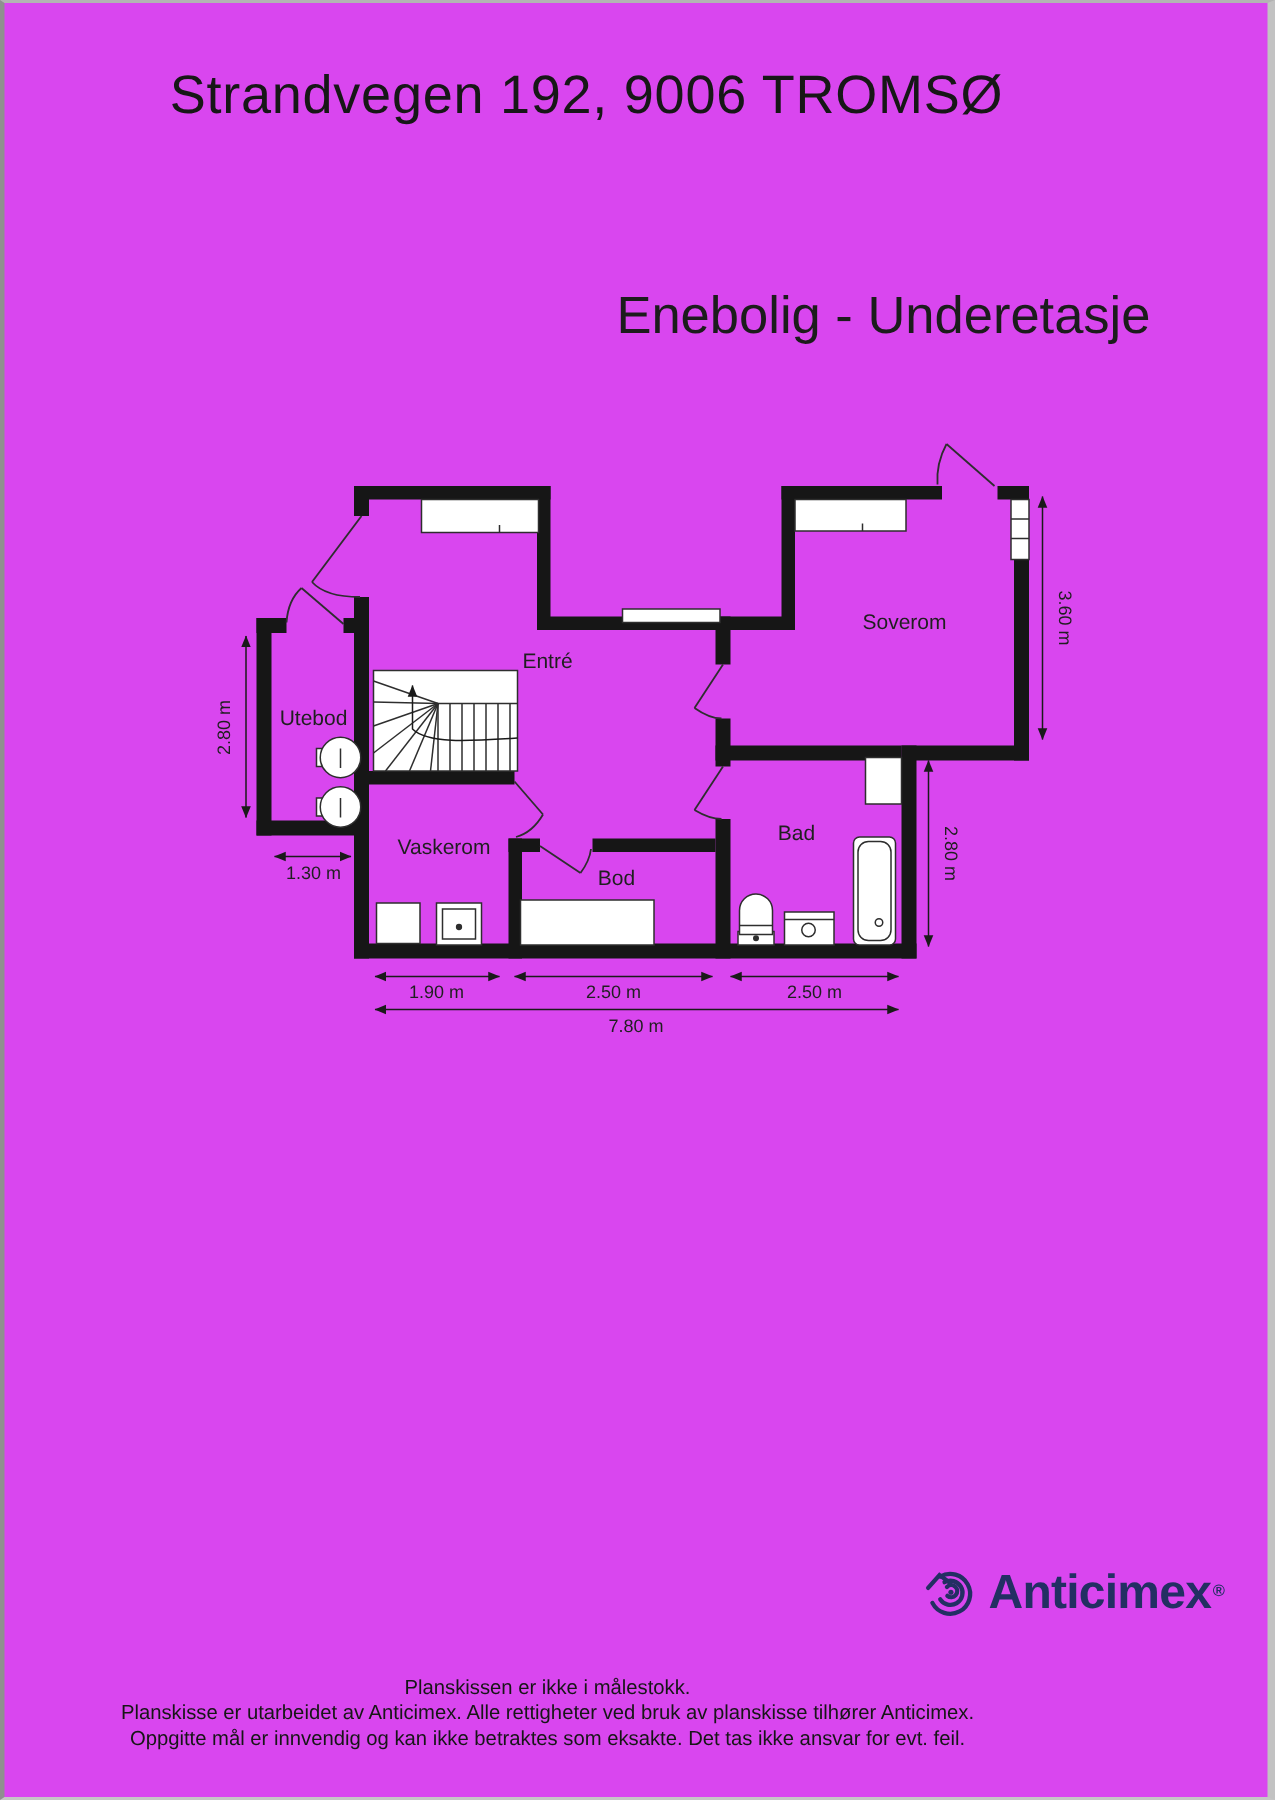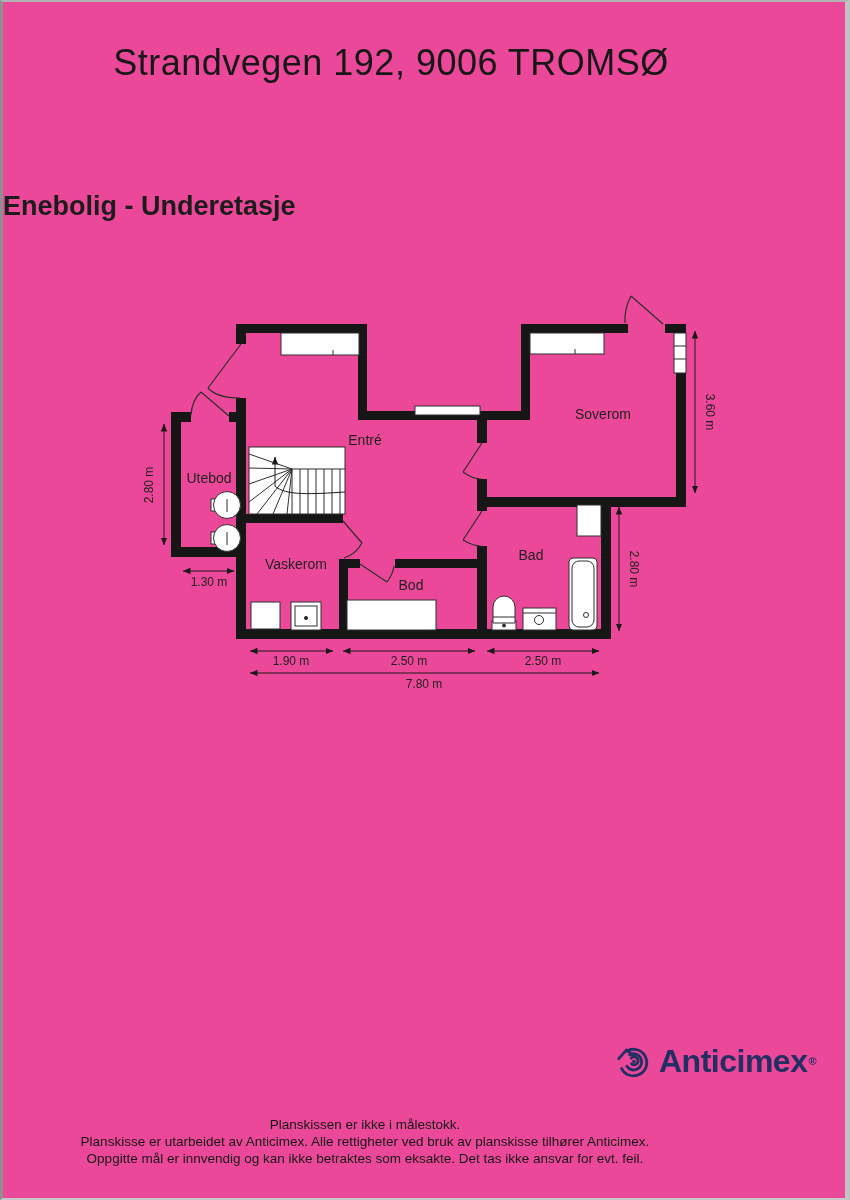--- a/index.html
+++ b/index.html
@@ -1,37 +1,37 @@
 <!DOCTYPE html>
 <html><head>
 <meta charset="utf-8">
 <style>
   html,body{margin:0;padding:0;background:#e9e9e9;}
   .page{
     position:relative;
     width:850px;height:1200px;
     margin:0 auto;
-    background:#ec4899;
+    background:#d946ef;
     border-top:2px solid #b3b3b3;
     border-left:3px solid #8f8f8f;
     border-right:5px solid #c2c2c2;
     border-bottom:2px solid #c6c6c6;
     box-sizing:border-box;
     overflow:hidden;
     font-family:"Liberation Sans","DejaVu Sans",sans-serif;
     color:#1a1a1a;
   }
   .title{
     position:absolute;top:40px;left:0;width:776px;
     text-align:center;font-size:36px;font-weight:400;
     letter-spacing:0.5px;color:#171717;
   }
   .subtitle{
     position:absolute;top:189px;left:0;width:764px;
-    text-align:left;font-size:27px;font-weight:700;color:#1c1c1c;
+    text-align:right;font-size:35px;font-weight:400;color:#1c1c1c;
   }
   svg.plan{position:absolute;top:0;left:0;}
   svg.plan text{font-family:"Liberation Sans","DejaVu Sans",sans-serif;fill:#1f1f1f;}
   .room-label{font-size:14px;}
   .dim-label{font-size:12px;}
   .logo{
     position:absolute;top:1040px;left:611px;
     display:flex;align-items:center;
   }
   .logo-text{

